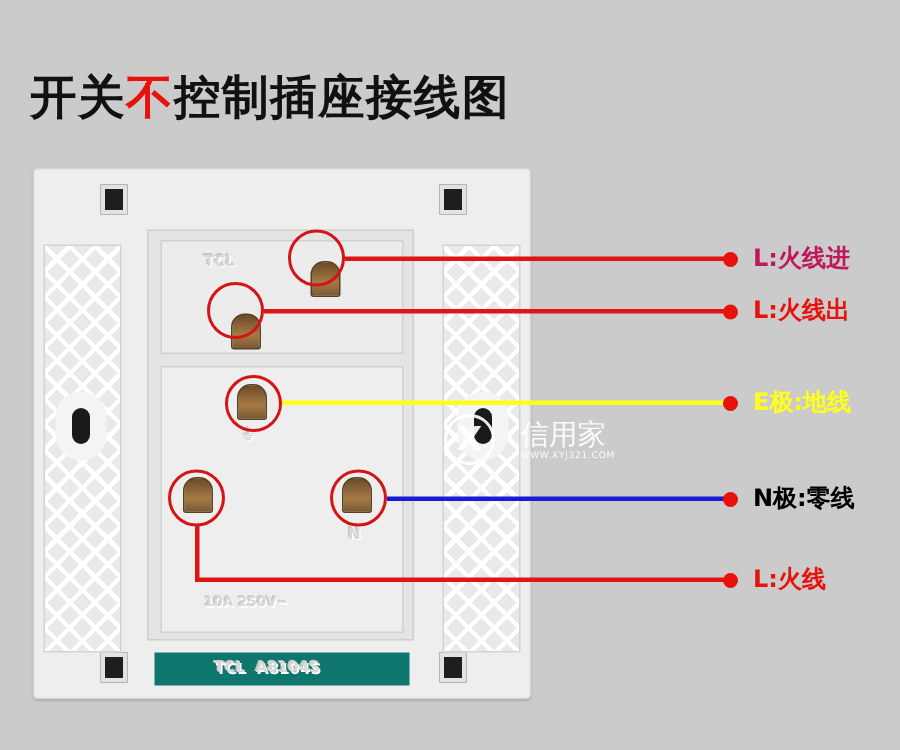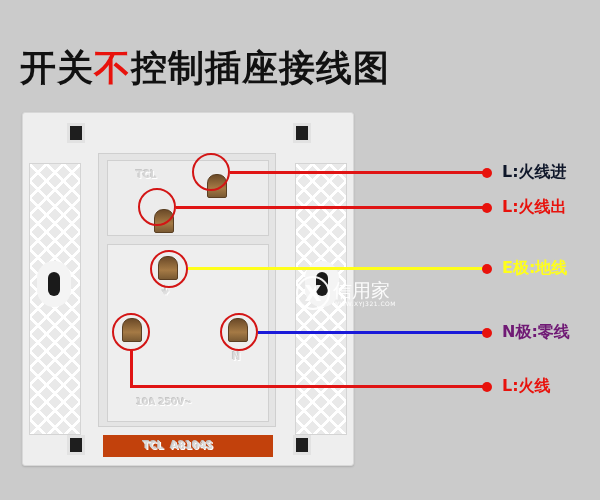--- a/index.html
+++ b/index.html
@@ -1,45 +1,45 @@
 <!DOCTYPE html>
 <html><head>
 <meta charset="utf-8">
 <style>
   html,body{margin:0;padding:0;}
   body{width:600px;height:500px;background:#cbcbcb;position:relative;overflow:hidden;font-family:"DejaVu Sans","Liberation Sans",sans-serif;}
-  .title{position:absolute;left:20px;top:44px;font-size:36px;font-weight:bold;color:#111;letter-spacing:1px;white-space:nowrap;}
+  .title{position:absolute;left:20px;top:44px;font-size:31px;font-weight:bold;color:#111;letter-spacing:1px;white-space:nowrap;}
   .title .hl{color:#e8120c;}
   .plate{position:absolute;left:22px;top:112px;width:330px;height:352px;background:#eeeeee;border:1px solid #d8d8d8;border-radius:3px;box-shadow:0 1px 2px rgba(0,0,0,0.15);}
   .lattice{position:absolute;top:50px;width:50px;height:270px;
     background-color:#e9e9e9;
     background-image:
       repeating-linear-gradient(45deg, transparent 0 9px, #ffffff 9px 12px),
       repeating-linear-gradient(-45deg, transparent 0 9px, #ffffff 9px 12px);
     border:1px solid #d4d4d4;}
   .lat-l{left:6px;}
   .lat-r{right:6px;}
   .screwhole{position:absolute;width:34px;height:46px;background:#f4f4f4;border-radius:17px;display:flex;align-items:center;justify-content:center;}
   .screwhole::after{content:"";width:12px;height:24px;border-radius:6px;background:#1a1a1a;}
   .sq{position:absolute;width:12px;height:14px;background:#1e1e1e;border:3px solid #e2e2e2;}
   .toplabel{position:absolute;left:80px;top:5px;width:170px;height:16px;background:#f3f3f3;border-radius:2px;font-family:"DejaVu Sans Mono","Liberation Mono",monospace;font-size:9px;color:#555;line-height:16px;padding-left:18px;box-sizing:border-box;}
   .module{position:absolute;left:75px;top:40px;width:176px;height:272px;background:#e4e4e4;border:1px solid #cfcfcf;}
   .upper{position:absolute;left:8px;top:6px;width:160px;height:74px;background:#ececec;border:1px solid #d0d0d0;}
   .lower{position:absolute;left:8px;top:90px;width:160px;height:176px;background:#eeeeee;border:1px solid #d0d0d0;}
   .hole{position:absolute;width:18px;height:22px;background:linear-gradient(#6b4a28,#a57a45 60%,#7a5a33);border-radius:9px 9px 2px 2px;border:1px solid #5a3f22;}
   .ring{position:absolute;width:38px;height:38px;border:2.5px solid #d31515;border-radius:50%;box-sizing:border-box;}
   .emboss{position:absolute;font-size:10px;color:#d8d8d8;text-shadow:1px 1px 0 #fff,-1px -1px 0 #c7c7c7;font-weight:bold;}
-  .botlabel{position:absolute;left:80px;top:322px;width:170px;height:22px;background:#c2410c;font-size:10px;color:#d9d9d9;text-shadow:1px 1px 0 #fff,-1px -1px 0 #c4c4c4;line-height:22px;padding-left:40px;box-sizing:border-box;font-weight:bold;}
+  .botlabel{position:absolute;left:80px;top:322px;width:170px;height:22px;background:#0f766e;font-size:10px;color:#d9d9d9;text-shadow:1px 1px 0 #fff,-1px -1px 0 #c4c4c4;line-height:22px;padding-left:40px;box-sizing:border-box;font-weight:bold;}
   .wire{position:absolute;height:3px;}
   .vwire{position:absolute;width:3px;}
   .dot{position:absolute;width:10px;height:10px;border-radius:50%;}
   .label{position:absolute;font-size:16px;font-weight:bold;white-space:nowrap;line-height:20px;}
   .wm{position:absolute;left:296px;top:276px;display:flex;align-items:center;opacity:0.92;}
   .wm-logo{width:34px;height:34px;border:2px solid #fff;border-radius:50%;color:#fff;font-size:22px;font-weight:bold;text-align:center;line-height:32px;box-sizing:border-box;}
-  .wm-text{margin-left:3px;color:#fff;}
+  .wm-text{margin-left:17px;color:#fff;}
   .wm-cn{font-size:19px;line-height:20px;}
   .wm-url{font-size:6px;letter-spacing:0.5px;}
 </style>
 </head>
 <body>
 
 <div class="title"><span>开关</span><span class="hl">不</span><span>控制插座接线图</span></div>
 
 <div class="plate">
   <div class="sq" style="left:44px;top:10px;"></div>
@@ -81,24 +81,24 @@
 <div class="wire" style="left:258px;top:331px;width:229px;background:#1a1ad9;"></div>
 <div class="vwire" style="left:130px;top:350px;height:38px;background:#e01414;"></div>
 <div class="wire" style="left:130px;top:385px;width:357px;background:#e01414;"></div>
 
 <div class="dot" style="left:482px;top:168px;background:#e8120c;"></div>
 <div class="dot" style="left:482px;top:203px;background:#e8120c;"></div>
 <div class="dot" style="left:482px;top:264px;background:#e8120c;"></div>
 <div class="dot" style="left:482px;top:328px;background:#e8120c;"></div>
 <div class="dot" style="left:482px;top:382px;background:#e8120c;"></div>
 
-<div class="label" style="left:502px;top:162px;color:#0f172a;">L:火线进</div>
+<div class="label" style="left:502px;top:162px;color:#be185d;">L:火线进</div>
 <div class="label" style="left:502px;top:197px;color:#e8120c;">L:火线出</div>
 <div class="label" style="left:502px;top:258px;color:#ffff1a;">E极:地线</div>
-<div class="label" style="left:502px;top:322px;color:#701a75;">N极:零线</div>
+<div class="label" style="left:502px;top:322px;color:#000000;">N极:零线</div>
 <div class="label" style="left:502px;top:376px;color:#e8120c;">L:火线</div>
 
 <div class="wm">
   <div class="wm-logo">X</div>
   <div class="wm-text">
     <div class="wm-cn">信用家</div>
     <div class="wm-url">WWW.XYJ321.COM</div>
   </div>
 </div>
 

